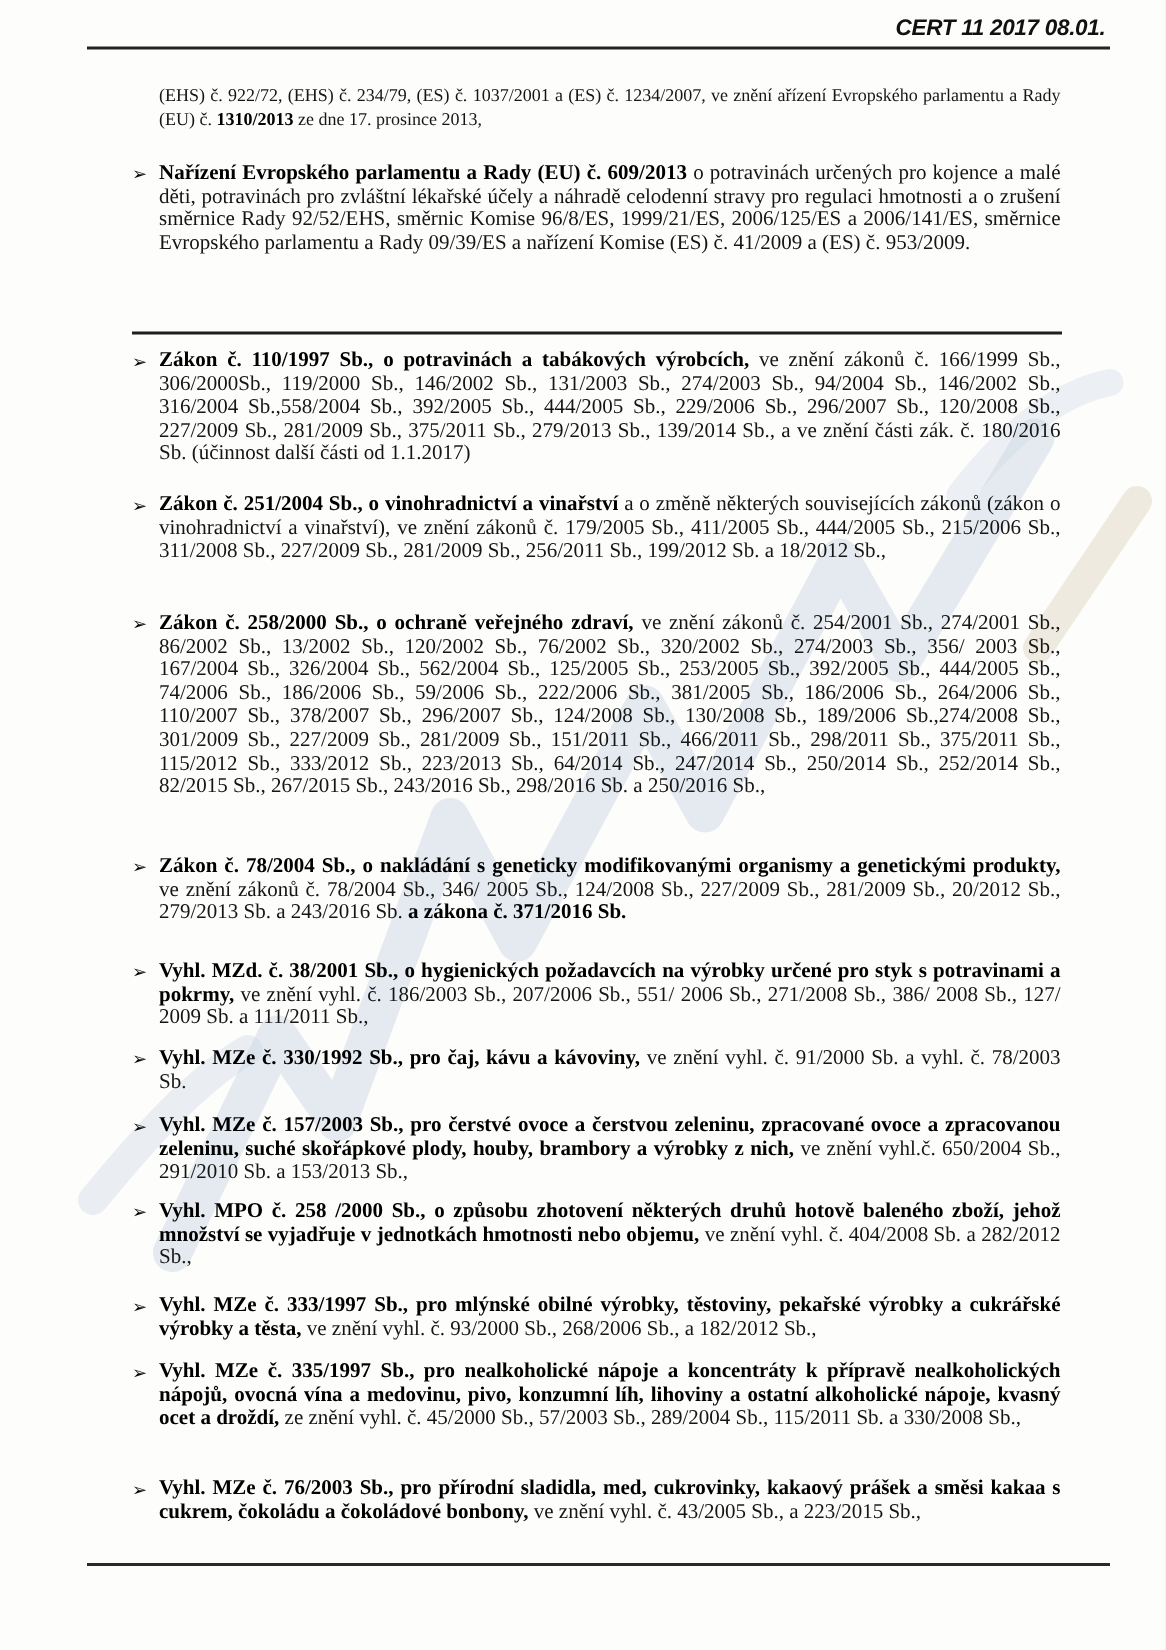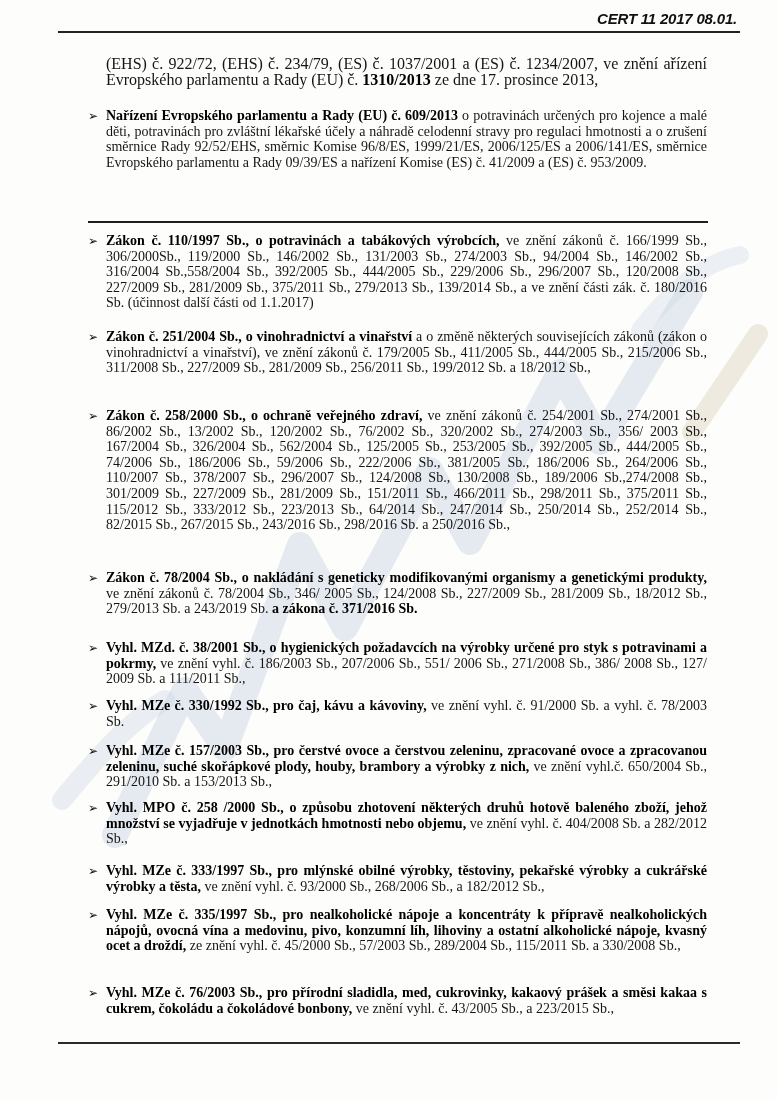--- a/index.html
+++ b/index.html
@@ -14,21 +14,21 @@
   .doc-code{
     position:absolute;top:10px;right:40px;
     font-family:"Liberation Sans",sans-serif;
     font-style:italic;font-weight:bold;font-size:15px;color:#111;
     letter-spacing:-0.2px;
     margin-left:28px;
   }
   .header-rule{position:absolute;top:31px;left:58px;width:682px;height:2px;background:#232323;}
   .intro{
     position:absolute;top:56px;left:106px;width:601px;margin:0;
-    font-size:16px;line-height:15.6px;text-align:justify;
+    font-size:12px;line-height:15.6px;text-align:justify;
   }
   .law-list{position:absolute;top:0;left:88px;width:620px;}
   .law-item{
     position:absolute;left:0;width:619px;box-sizing:border-box;padding-left:18px;
     font-size:14px;line-height:15.6px;text-align:justify;margin:0;
   }
   .law-item .bullet{
     position:absolute;left:0;top:1px;
     font-family:"DejaVu Sans",sans-serif;font-size:12px;color:#0a0a0a;
   }
@@ -86,21 +86,21 @@
         <p class="law-item">
     <span class="bullet">➢</span>
     <span><span class="seg bold">Zákon č. 251/2004 Sb., o vinohradnictví a vinařství</span><span class="seg"> a o změně některých souvisejících zákonů (zákon o vinohradnictví a vinařství), ve znění zákonů č. 179/2005 Sb., 411/2005 Sb., 444/2005 Sb., 215/2006 Sb., 311/2008 Sb., 227/2009 Sb., 281/2009 Sb., 256/2011 Sb., 199/2012 Sb. a 18/2012 Sb.,</span></span>
   </p>
         <p class="law-item">
     <span class="bullet">➢</span>
     <span><span class="seg bold">Zákon č. 258/2000 Sb., o ochraně veřejného zdraví,</span><span class="seg"> ve znění zákonů č. 254/2001 Sb., 274/2001 Sb., 86/2002 Sb., 13/2002 Sb., 120/2002 Sb., 76/2002 Sb., 320/2002 Sb., 274/2003 Sb.,  356/ 2003 Sb., 167/2004 Sb., 326/2004 Sb.,  562/2004 Sb., 125/2005 Sb., 253/2005 Sb., 392/2005 Sb.,  444/2005 Sb., 74/2006 Sb., 186/2006 Sb., 59/2006 Sb., 222/2006 Sb., 381/2005 Sb., 186/2006 Sb., 264/2006 Sb., 110/2007 Sb., 378/2007 Sb.,  296/2007 Sb., 124/2008 Sb., 130/2008 Sb., 189/2006 Sb.,274/2008 Sb., 301/2009 Sb., 227/2009 Sb., 281/2009 Sb., 151/2011 Sb., 466/2011 Sb., 298/2011 Sb., 375/2011 Sb., 115/2012 Sb., 333/2012 Sb., 223/2013 Sb., 64/2014 Sb., 247/2014 Sb., 250/2014 Sb., 252/2014 Sb., 82/2015 Sb., 267/2015 Sb., 243/2016 Sb., 298/2016 Sb. a 250/2016 Sb.,</span></span>
   </p>
         <p class="law-item">
     <span class="bullet">➢</span>
-    <span><span class="seg bold">Zákon č. 78/2004 Sb., o nakládání s geneticky modifikovanými organismy a genetickými produkty,</span><span class="seg"> ve znění zákonů č. 78/2004 Sb., 346/ 2005 Sb., 124/2008 Sb., 227/2009 Sb., 281/2009 Sb., 18/2012 Sb., 279/2013 Sb. a 243/2019 Sb. </span><span class="seg bold">a zákona č. 371/2016 Sb.</span></span>
+    <span><span class="seg bold">Zákon č. 78/2004 Sb., o nakládání s geneticky modifikovanými organismy a genetickými produkty,</span><span class="seg"> ve znění zákonů č. 78/2004 Sb., 346/ 2005 Sb., 124/2008 Sb., 227/2009 Sb., 281/2009 Sb., 20/2012 Sb., 279/2013 Sb. a 243/2016 Sb. </span><span class="seg bold">a zákona č. 371/2016 Sb.</span></span>
   </p>
         <p class="law-item">
     <span class="bullet">➢</span>
     <span><span class="seg bold">Vyhl. MZd. č. 38/2001 Sb., o hygienických požadavcích na výrobky určené pro styk s potravinami a pokrmy,</span><span class="seg"> ve znění vyhl. č. 186/2003 Sb., 207/2006 Sb., 551/ 2006 Sb., 271/2008 Sb., 386/ 2008 Sb., 127/ 2009 Sb. a  111/2011 Sb.,</span></span>
   </p>
         <p class="law-item">
     <span class="bullet">➢</span>
     <span><span class="seg bold">Vyhl. MZe č. 330/1992 Sb., pro čaj, kávu a kávoviny,</span><span class="seg"> ve znění vyhl. č. 91/2000 Sb. a vyhl. č. 78/2003 Sb.</span></span>
   </p>
         <p class="law-item">

